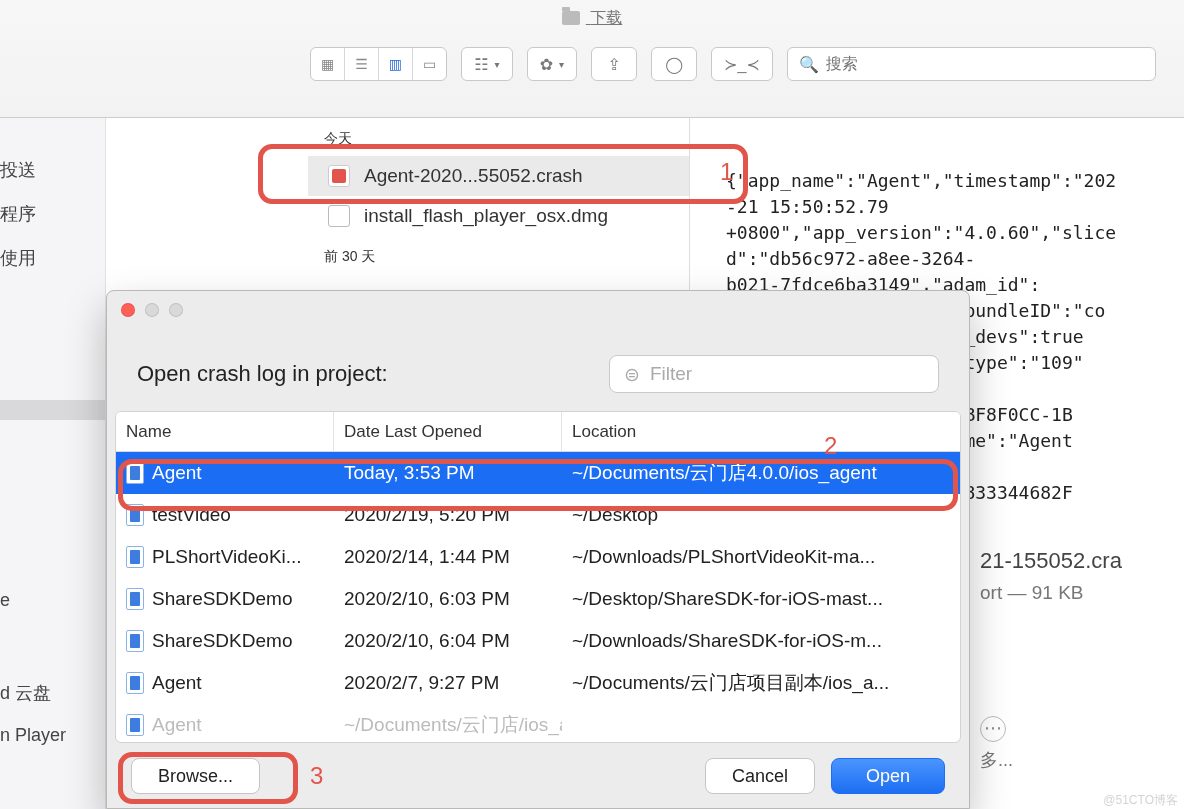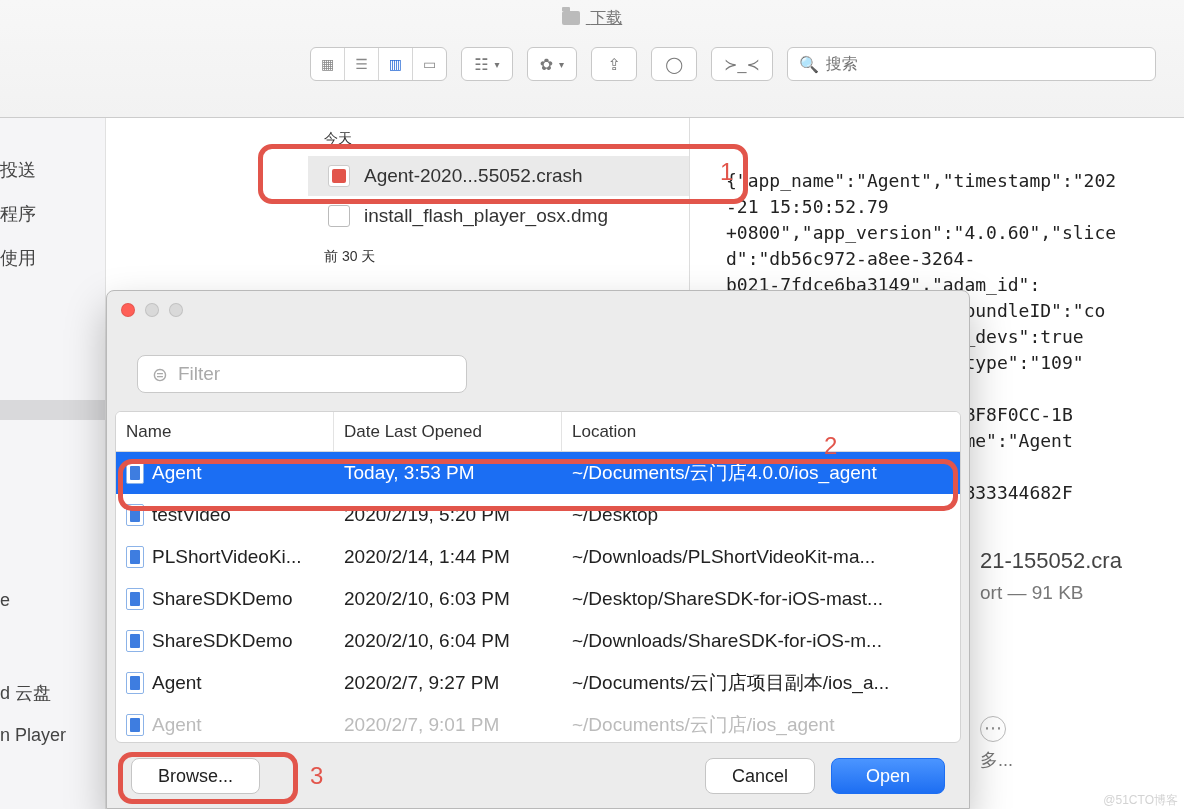--- a/index.html
+++ b/index.html
@@ -268,20 +268,21 @@
 </div>
 
 <div class="dialog">
   <div class="traffic">
     <div class="tl r"></div>
     <div class="tl y"></div>
     <div class="tl g"></div>
   </div>
 
   <div class="dlg-top">
+    <div class="dlg-title">Open crash log in project:</div>
     <div class="filter">
       <span>⊜</span>
       <span>Filter</span>
     </div>
   </div>
 
   <div class="tbl">
     <div class="thead">
       <div>Name</div>
       <div>Date Last Opened</div>
@@ -334,21 +335,20 @@
             <span>Agent</span>
           </div>
         <div>2020/2/7, 9:27 PM</div>
         <div>~/Documents/云门店项目副本/ios_a...</div>
       </div>
       <div class="trow last">
         <div>
             <span class="pi"></span>
             <span>Agent</span>
           </div>
-        <div>2020/2/7, 9:01 PM</div>
         <div>~/Documents/云门店/ios_agent</div>
       </div>
     </div>
   </div>
 
   <div class="dlg-bottom">
     <div class="btn">Browse...</div>
     <div class="spacer"></div>
     <div class="btn">Cancel</div>
     <div class="btn primary">Open</div>

